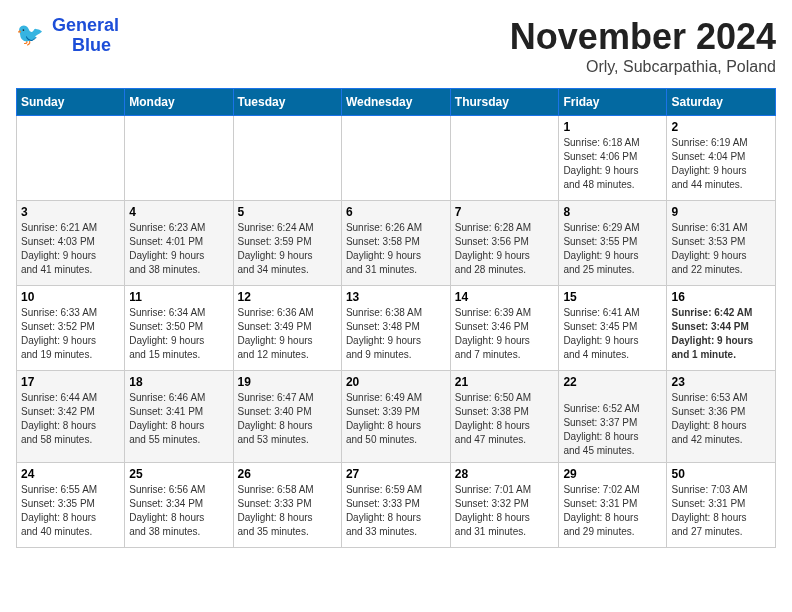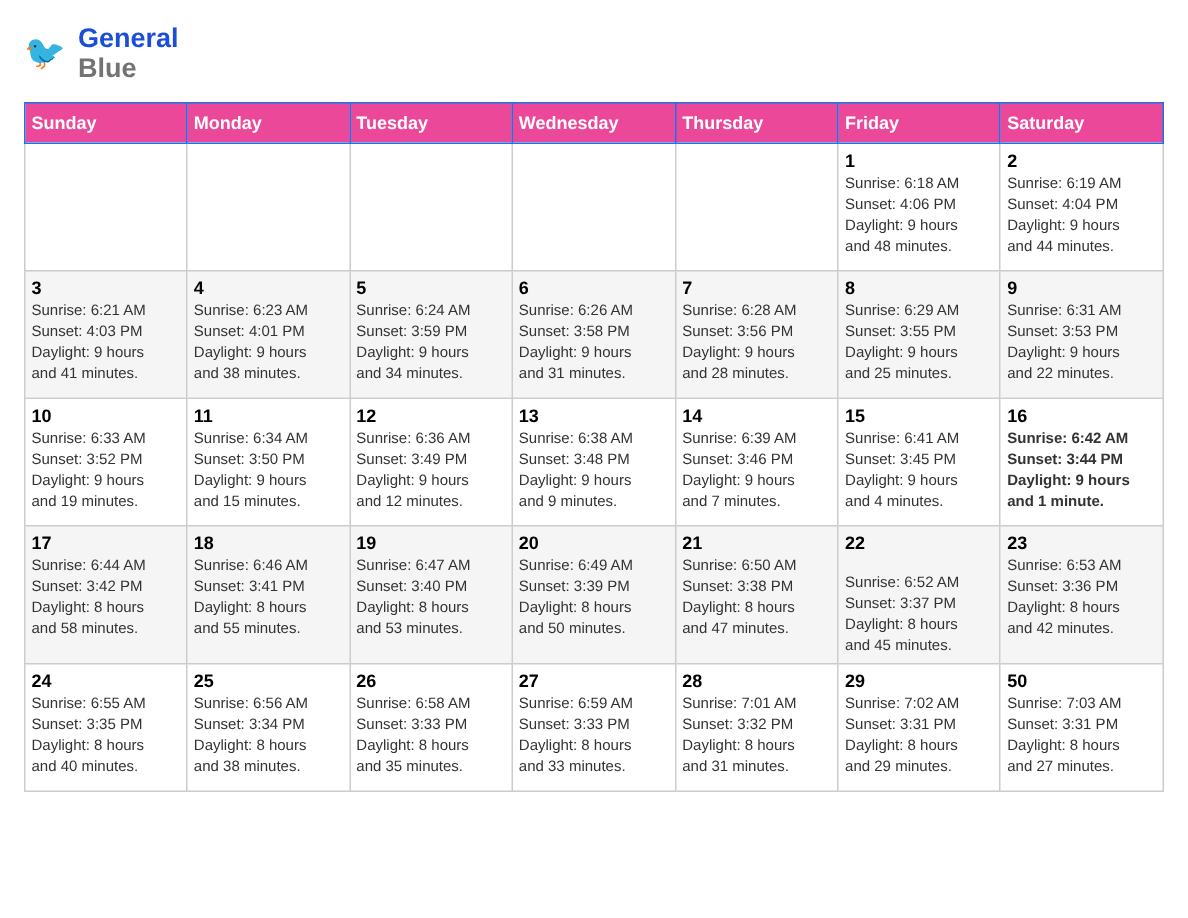--- a/index.html
+++ b/index.html
@@ -45,21 +45,21 @@
     .subtitle {
       font-size: 16px;
       color: #444;
     }
     table {
       width: 100%;
       border-collapse: collapse;
       font-size: 10.5px;
     }
     thead tr th {
-      background: #ec4899;
+      background: #0369a1;
       color: #fff;
       font-weight: bold;
       font-size: 12px;
       padding: 6px 4px;
       text-align: left;
       border: 1px solid #1a73e8;
     }
     tbody tr td {
       border: 1px solid #ccc;
       vertical-align: top;
@@ -89,22 +89,26 @@
 </head>
 <body>
 
 <div class="header-area">
   <div class="logo">
     <svg class="logo-bird" viewBox="0 0 40 40">
       <text x="0" y="28" font-size="28" fill="#1a73e8">🐦</text>
     </svg>
     <div class="logo-text">
       <div><span>General</span></div>
-      <div style="color:#737373;">Blue</div>
+      <div style="color:#1d4ed8;margin-left:20px;">Blue</div>
     </div>
+  </div>
+  <div class="title-area">
+    <div class="month-title">November 2024</div>
+    <div class="subtitle">Orly, Subcarpathia, Poland</div>
   </div>
 </div>
 
 <table>
   <thead>
     <tr id="header-row">
         <th>Sunday</th>
         <th>Monday</th>
         <th>Tuesday</th>
         <th>Wednesday</th>

